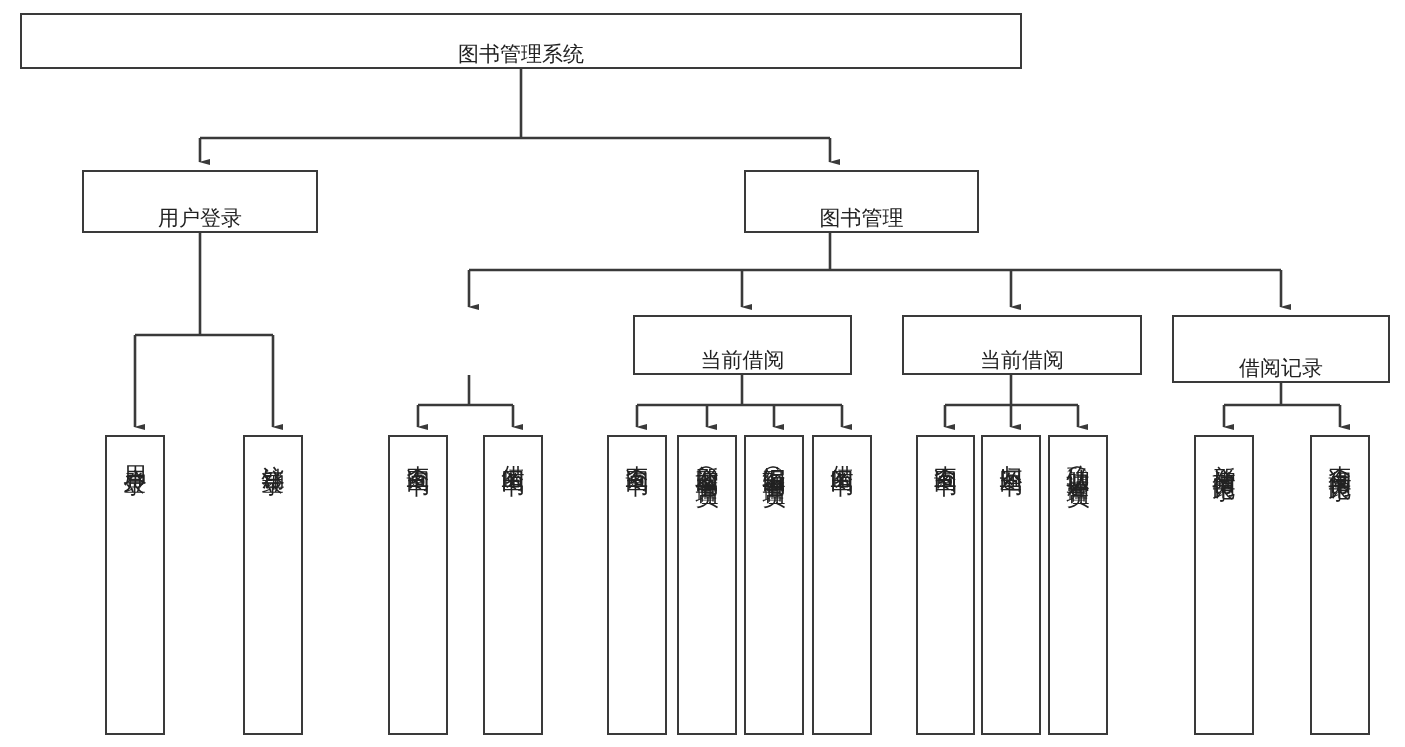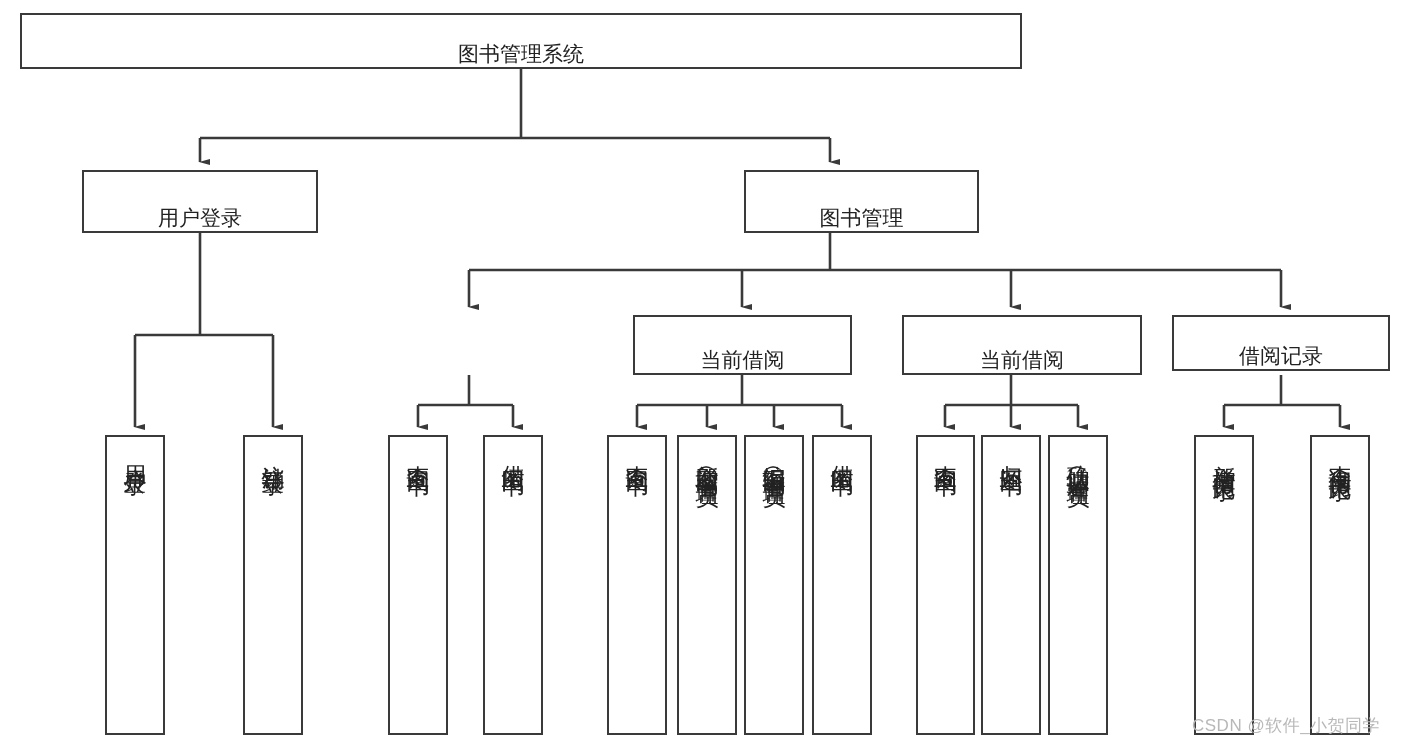--- a/index.html
+++ b/index.html
@@ -132,21 +132,21 @@
   <div class="node horizontal" style="left:744px; top:170px; width:235px; height:63px;">
     <span class="lbl">图书管理</span>
   </div>
 
   <div class="node horizontal" style="left:633px; top:315px; width:219px; height:60px;">
     <span class="lbl">当前借阅</span>
   </div>
   <div class="node horizontal" style="left:902px; top:315px; width:240px; height:60px;">
     <span class="lbl">当前借阅</span>
   </div>
-  <div class="node horizontal" style="left:1172px; top:315px; width:218px; height:56px;">
+  <div class="node horizontal" style="left:1172px; top:315px; width:218px; height:68px;">
     <span class="lbl">借阅记录</span>
   </div>
 
   <div class="node vertical" style="left:105px; top:435px; width:60px; height:300px;">
     <span class="lbl">用户登录</span>
   </div>
   <div class="node vertical" style="left:243px; top:435px; width:60px; height:300px;">
     <span class="lbl">注销登录</span>
   </div>
   <div class="node vertical" style="left:388px; top:435px; width:60px; height:300px;">
@@ -176,14 +176,13 @@
   <div class="node vertical" style="left:1048px; top:435px; width:60px; height:300px;">
     <span class="lbl">确认归还（管理员）</span>
   </div>
   <div class="node vertical" style="left:1194px; top:435px; width:60px; height:300px;">
     <span class="lbl">新增借阅记录</span>
   </div>
   <div class="node vertical" style="left:1310px; top:435px; width:60px; height:300px;">
     <span class="lbl">查询借阅记录</span>
   </div>
 
-  <div id="watermark">CSDN @软件_小贺同学</div>
 </div>
 
 </body></html>

